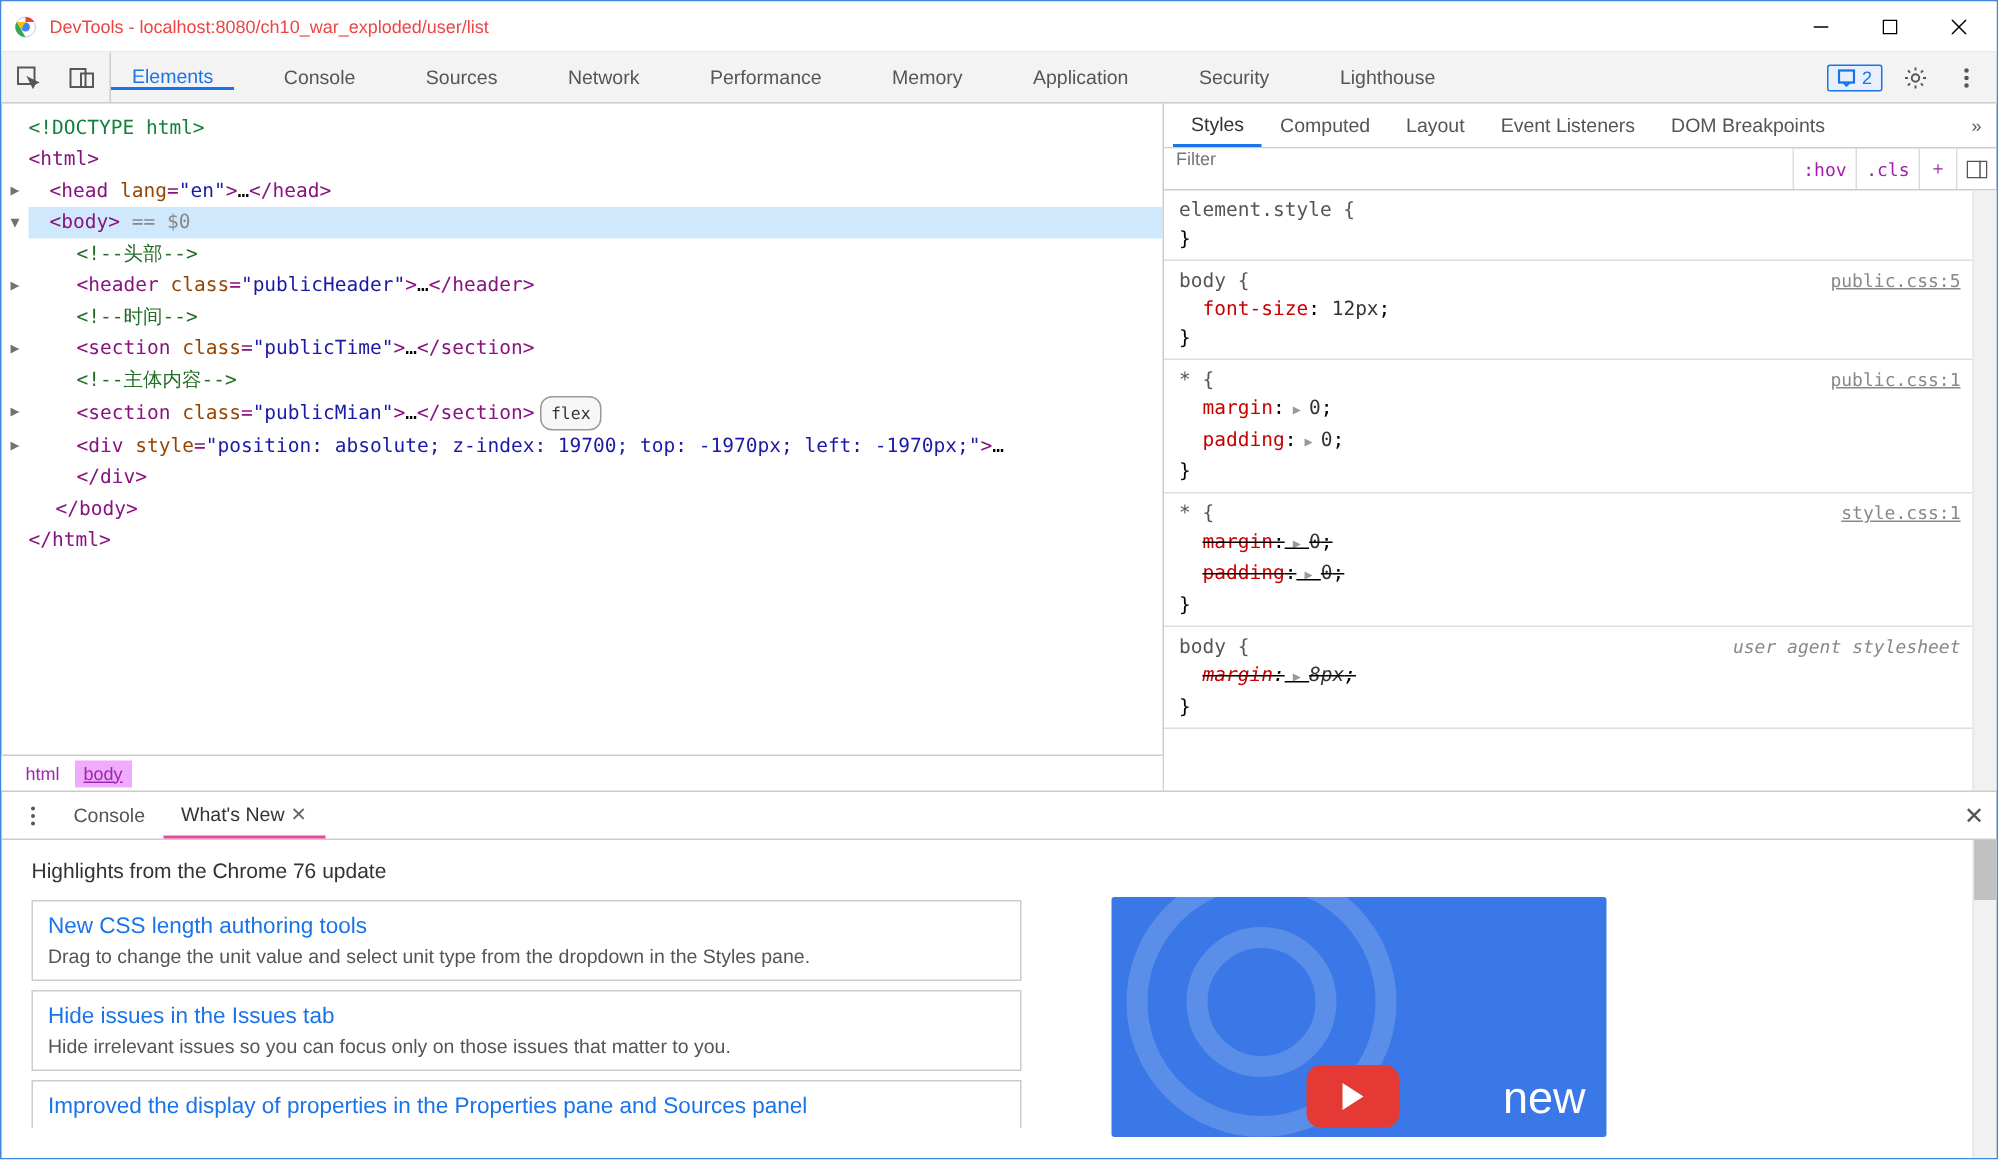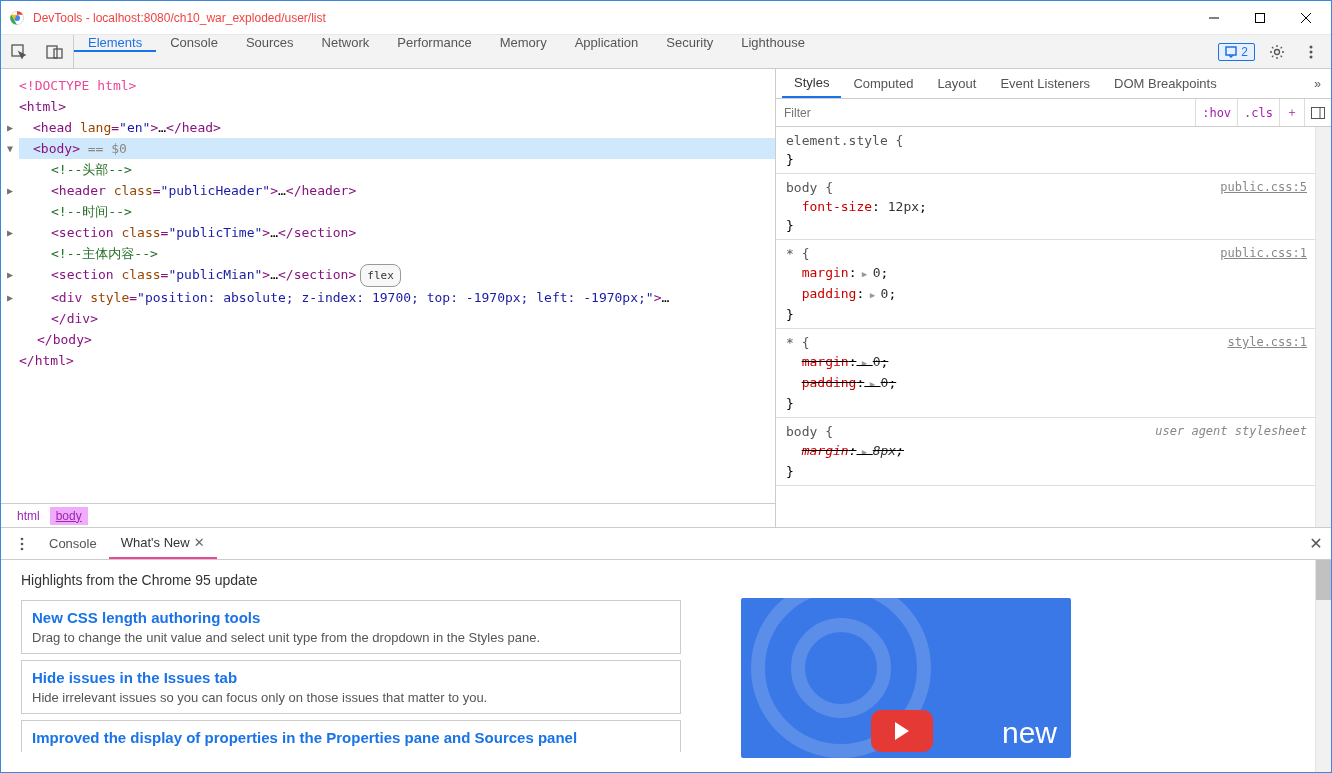--- a/index.html
+++ b/index.html
@@ -5,49 +5,49 @@
 * { margin: 0; padding: 0; box-sizing: border-box; }
 body { font-family: "Segoe UI", Arial, sans-serif; font-size: 12px; background: #fff; overflow: hidden; }
 .window { width: 1332px; height: 773px; border: 1px solid #3f87d9; display: flex; flex-direction: column; background: #fff; }
 .titlebar { height: 34px; background: #fff; display: flex; align-items: center; padding: 0 2px 0 8px; border-bottom: 1px solid #e8e8e8; }
 .titlebar .favicon { width: 16px; height: 16px; margin-right: 8px; }
 .titlebar .title { flex: 1; font-size: 12px; color: #ef4444; }
 .titlebar .winbtn { width: 46px; height: 32px; display: flex; align-items: center; justify-content: center; color: #333; }
 .toolbar { height: 34px; background: #f3f3f3; border-bottom: 1px solid #ccc; display: flex; align-items: stretch; }
 .toolbar .tb-left { display: flex; align-items: center; padding: 0 6px; gap: 12px; border-right: 1px solid #ccc; }
 .toolbar .icon-btn { width: 24px; height: 24px; display: flex; align-items: center; justify-content: center; color: #555; }
-.toolbar .tabs { display: flex; align-items: flex-start; }
+.toolbar .tabs { display: flex; align-items: center; gap: 19px; }
 .toolbar .tab { padding: 0 14px; display: flex; align-items: center; font-size: 13px; color: #555; cursor: default; }
 .toolbar .tab.active { color: #1a73e8; border-bottom: 2px solid #1a73e8; }
 .toolbar .spacer { flex: 1; }
 .toolbar .right { display: flex; align-items: center; gap: 10px; padding: 0 8px; }
 .badge { border: 1px solid #1a73e8; color: #1a73e8; border-radius: 2px; padding: 1px 6px; font-size: 12px; display: flex; align-items: center; gap: 4px; background:#e8f0fe;}
 .main { flex: 1; display: flex; min-height: 0; }
 .dom-pane { flex: 1; display: flex; flex-direction: column; border-right: 1px solid #ccc; min-width: 0; }
 .dom-tree { flex: 1; font-family: Consolas, monospace; font-size: 13px; padding: 6px 0 6px 18px; line-height: 21px; overflow: auto; }
 .dom-tree .line { white-space: pre; position: relative; }
 .dom-tree .caret { position: absolute; left: -12px; color: #727272; font-size: 10px;}
-.dom-doctype { color: #ec4899; }
+.dom-doctype { color: #15803d; }
 .tag { color: #881280; }
 .attr-n { color: #994500; }
 .attr-v { color: #1a1aa6; }
 .punc { color: #881280; }
 .comment { color: #236e25; }
 .selected { background: #cfe8fc; display: inline-block; width: 100%; }
 .selvar { color: #888; }
 .flex-badge { display: inline-block; border: 1px solid #999; border-radius: 8px; padding: 0 6px; font-size: 11px; color: #333; background: #f7f7f7; margin-left: 4px;}
 .crumbs { height: 24px; border-top: 1px solid #ccc; display: flex; align-items: center; padding: 0 10px; font-size: 12px; color: #555; gap: 4px; background: #fff; }
 .crumbs .crumb { color: #9c27b0; padding: 2px 6px; }
 .crumbs .crumb.active { background: #f0abfc; text-decoration: underline; }
 .styles-pane { width: 555px; display: flex; flex-direction: column; min-height: 0; }
 .styles-tabs { height: 30px; display: flex; align-items: stretch; border-bottom: 1px solid #ccc; padding-left: 6px; }
 .styles-tabs .stab { padding: 0 12px; display: flex; align-items: center; font-size: 13px; color: #555; }
 .styles-tabs .stab.active { color: #333; border-bottom: 2px solid #1a73e8; }
 .styles-tabs .more { margin-left: auto; padding: 0 10px; display:flex; align-items:center; color:#555;}
-.filter-row { height: 28px; border-bottom: 1px solid #ccc; display: flex; align-items: center; }
+.filter-row { height: 28px; border-bottom: 1px solid #ccc; display: flex; align-items: flex-start; }
 .filter-row input { flex: 1; border: none; padding: 0 8px; font-size: 12px; outline: none; color:#999;}
 .filter-row .fbtn { padding: 0 6px; font-family: Consolas, monospace; font-size: 12px; color: #a21caf; border-left: 1px solid #ddd; height: 100%; display: flex; align-items: center; }
 .rules { flex: 1; overflow: auto; font-family: Consolas, monospace; font-size: 13px; }
 .rule { border-bottom: 1px solid #ddd; padding: 4px 8px 4px 10px; position: relative; line-height: 19px; }
 .rule .src { position: absolute; right: 8px; top: 4px; color: #888; font-size: 12px; text-decoration: underline; }
 .rule .src.ua { font-style: italic; text-decoration: none; }
 .selector { color: #555; }
 .prop { color: #c80000; }
 .val { color: #333; }
 .strike { text-decoration: line-through; }
@@ -58,21 +58,21 @@
 .bottom { border-top: 1px solid #ccc; display: flex; flex-direction: column; height: 245px; }
 .drawer-tabs { height: 32px; display: flex; align-items: stretch; border-bottom: 1px solid #ccc; padding-left: 6px; }
 .drawer-tabs .dots { width: 30px; display: flex; align-items: center; justify-content: center; color: #555;}
 .drawer-tabs .dtab { padding: 0 12px; display: flex; align-items: center; font-size: 13px; color: #555; gap: 4px;}
 .drawer-tabs .dtab.active { color: #333; border-bottom: 2px solid #ec4899; }
 .drawer-tabs .close-x { margin-left: auto; width: 30px; display: flex; align-items: center; justify-content: center; color: #555; font-size: 16px;}
 .drawer-body { flex: 1; display: flex; padding: 12px 20px; gap: 60px; overflow: hidden; position: relative;}
 .drawer-body .leftcol { flex: 0 0 660px; }
 .drawer-body h3 { font-size: 14px; font-weight: normal; color: #333; margin-bottom: 12px; }
 .card { border: 1px solid #ccc; padding: 8px 10px; margin-bottom: 6px; }
-.card .ctitle { color: #1a73e8; font-size: 15px; margin-bottom: 4px; font-weight: bold; }
+.card .ctitle { color: #1a73e8; font-size: 15px; margin-bottom: 4px; }
 .card .cdesc { color: #555; font-size: 13px; }
 .promo { width: 330px; height: 160px; background: #3b78e7; position: relative; overflow: hidden; border-radius: 2px; margin-top: 26px;}
 .promo .circ1 { position: absolute; width: 180px; height: 180px; border: 14px solid #5a8ee8; border-radius: 50%; top: -20px; left: 10px;}
 .promo .circ2 { position: absolute; width: 100px; height: 100px; border: 14px solid #5a8ee8; border-radius: 50%; top: 20px; left: 50px;}
 .promo .play { position: absolute; width: 62px; height: 42px; background: #e53935; border-radius: 10px; bottom: 6px; left: 130px; display: flex; align-items: center; justify-content: center;}
 .promo .play::after { content: ""; border-left: 14px solid #fff; border-top: 9px solid transparent; border-bottom: 9px solid transparent;}
 .promo .txt { position: absolute; right: 14px; bottom: 8px; color: #fff; font-size: 30px; }
 .drawer-scroll { position:absolute; right:0; top:0; bottom:0; width:16px; background:#f1f1f1; border-left:1px solid #e5e5e5;}
 .drawer-scroll .thumb { position:absolute; top:0; width:100%; height:40px; background:#c1c1c1;}
 svg { display:block; }
@@ -256,21 +256,21 @@
         </div>
       <div class="dtab">Console</div>
       <div class="dtab active">
           <span>What's New</span>
           <span style="font-size:13px;color:#666;">✕</span>
         </div>
       <div class="close-x">✕</div>
     </div>
     <div class="drawer-body">
       <div class="leftcol">
-        <h3>Highlights from the Chrome 95 update</h3>
+        <h3>Highlights from the Chrome 76 update</h3>
         <div class="card">
           <div class="ctitle">New CSS length authoring tools</div>
           <div class="cdesc">Drag to change the unit value and select unit type from the dropdown in the Styles pane.</div>
         </div>
         <div class="card">
           <div class="ctitle">Hide issues in the Issues tab</div>
           <div class="cdesc">Hide irrelevant issues so you can focus only on those issues that matter to you.</div>
         </div>
         <div class="card" style="border-bottom:none; margin-bottom:0; padding-bottom:2px;">
           <div class="ctitle">Improved the display of properties in the Properties pane and Sources panel</div>

